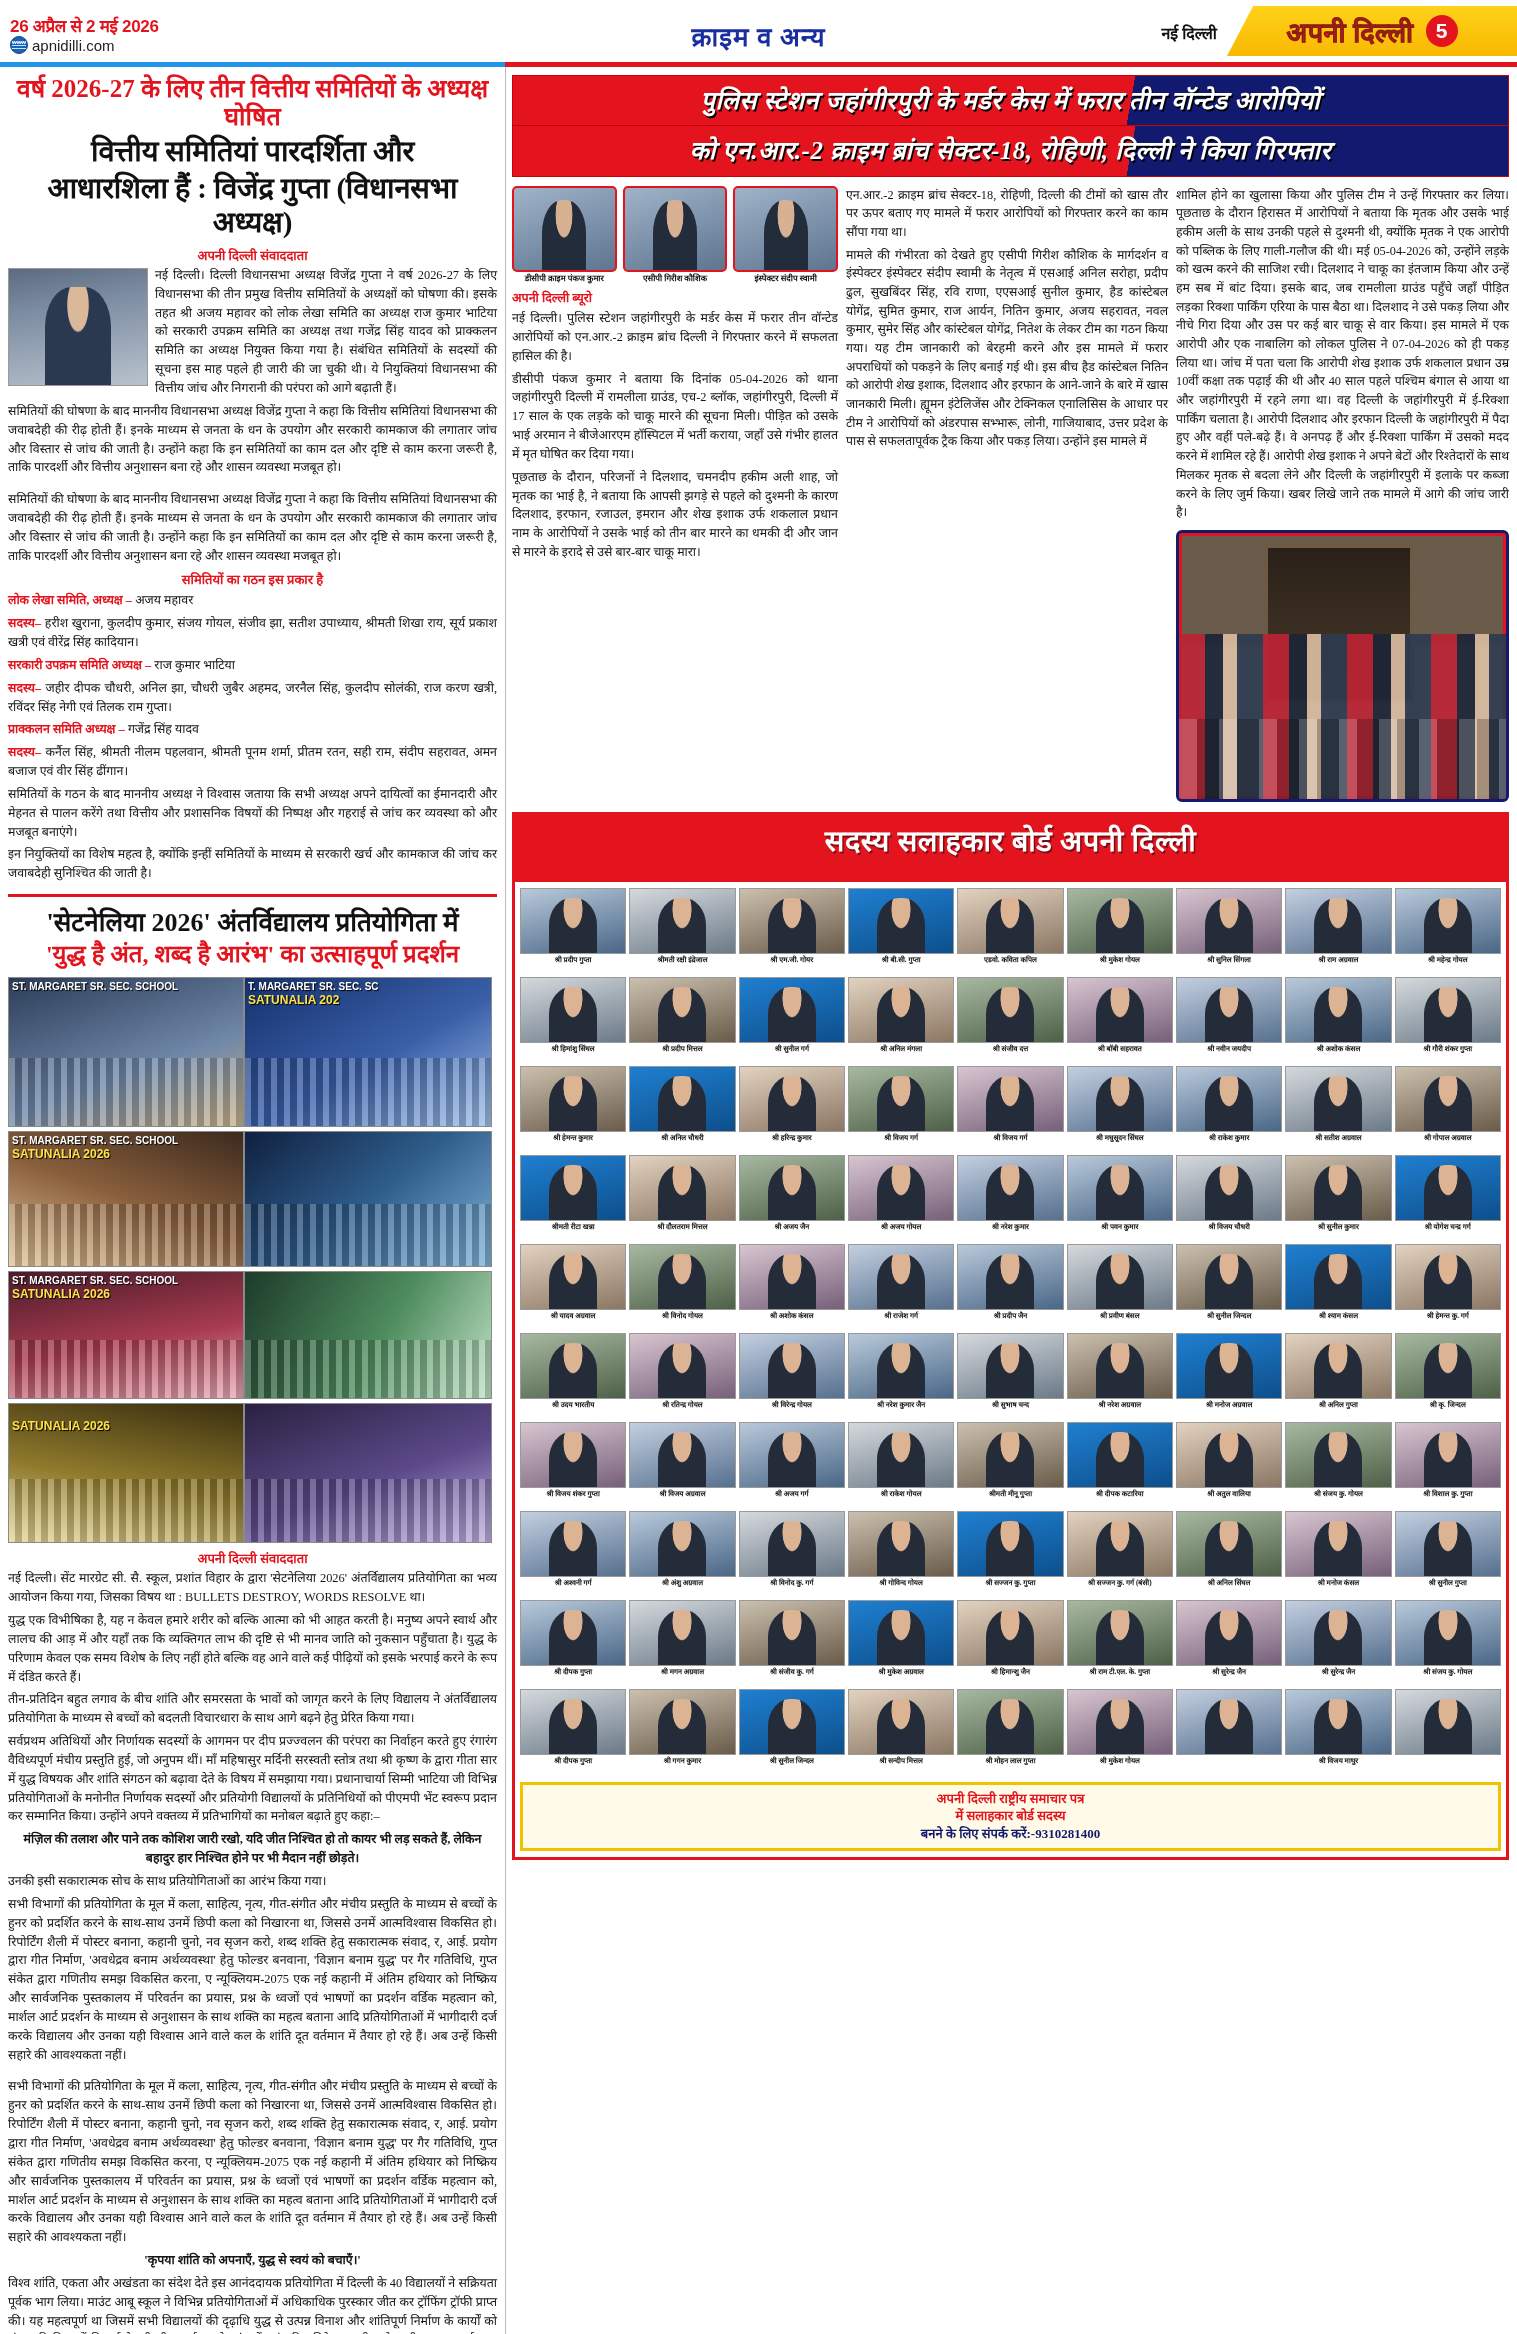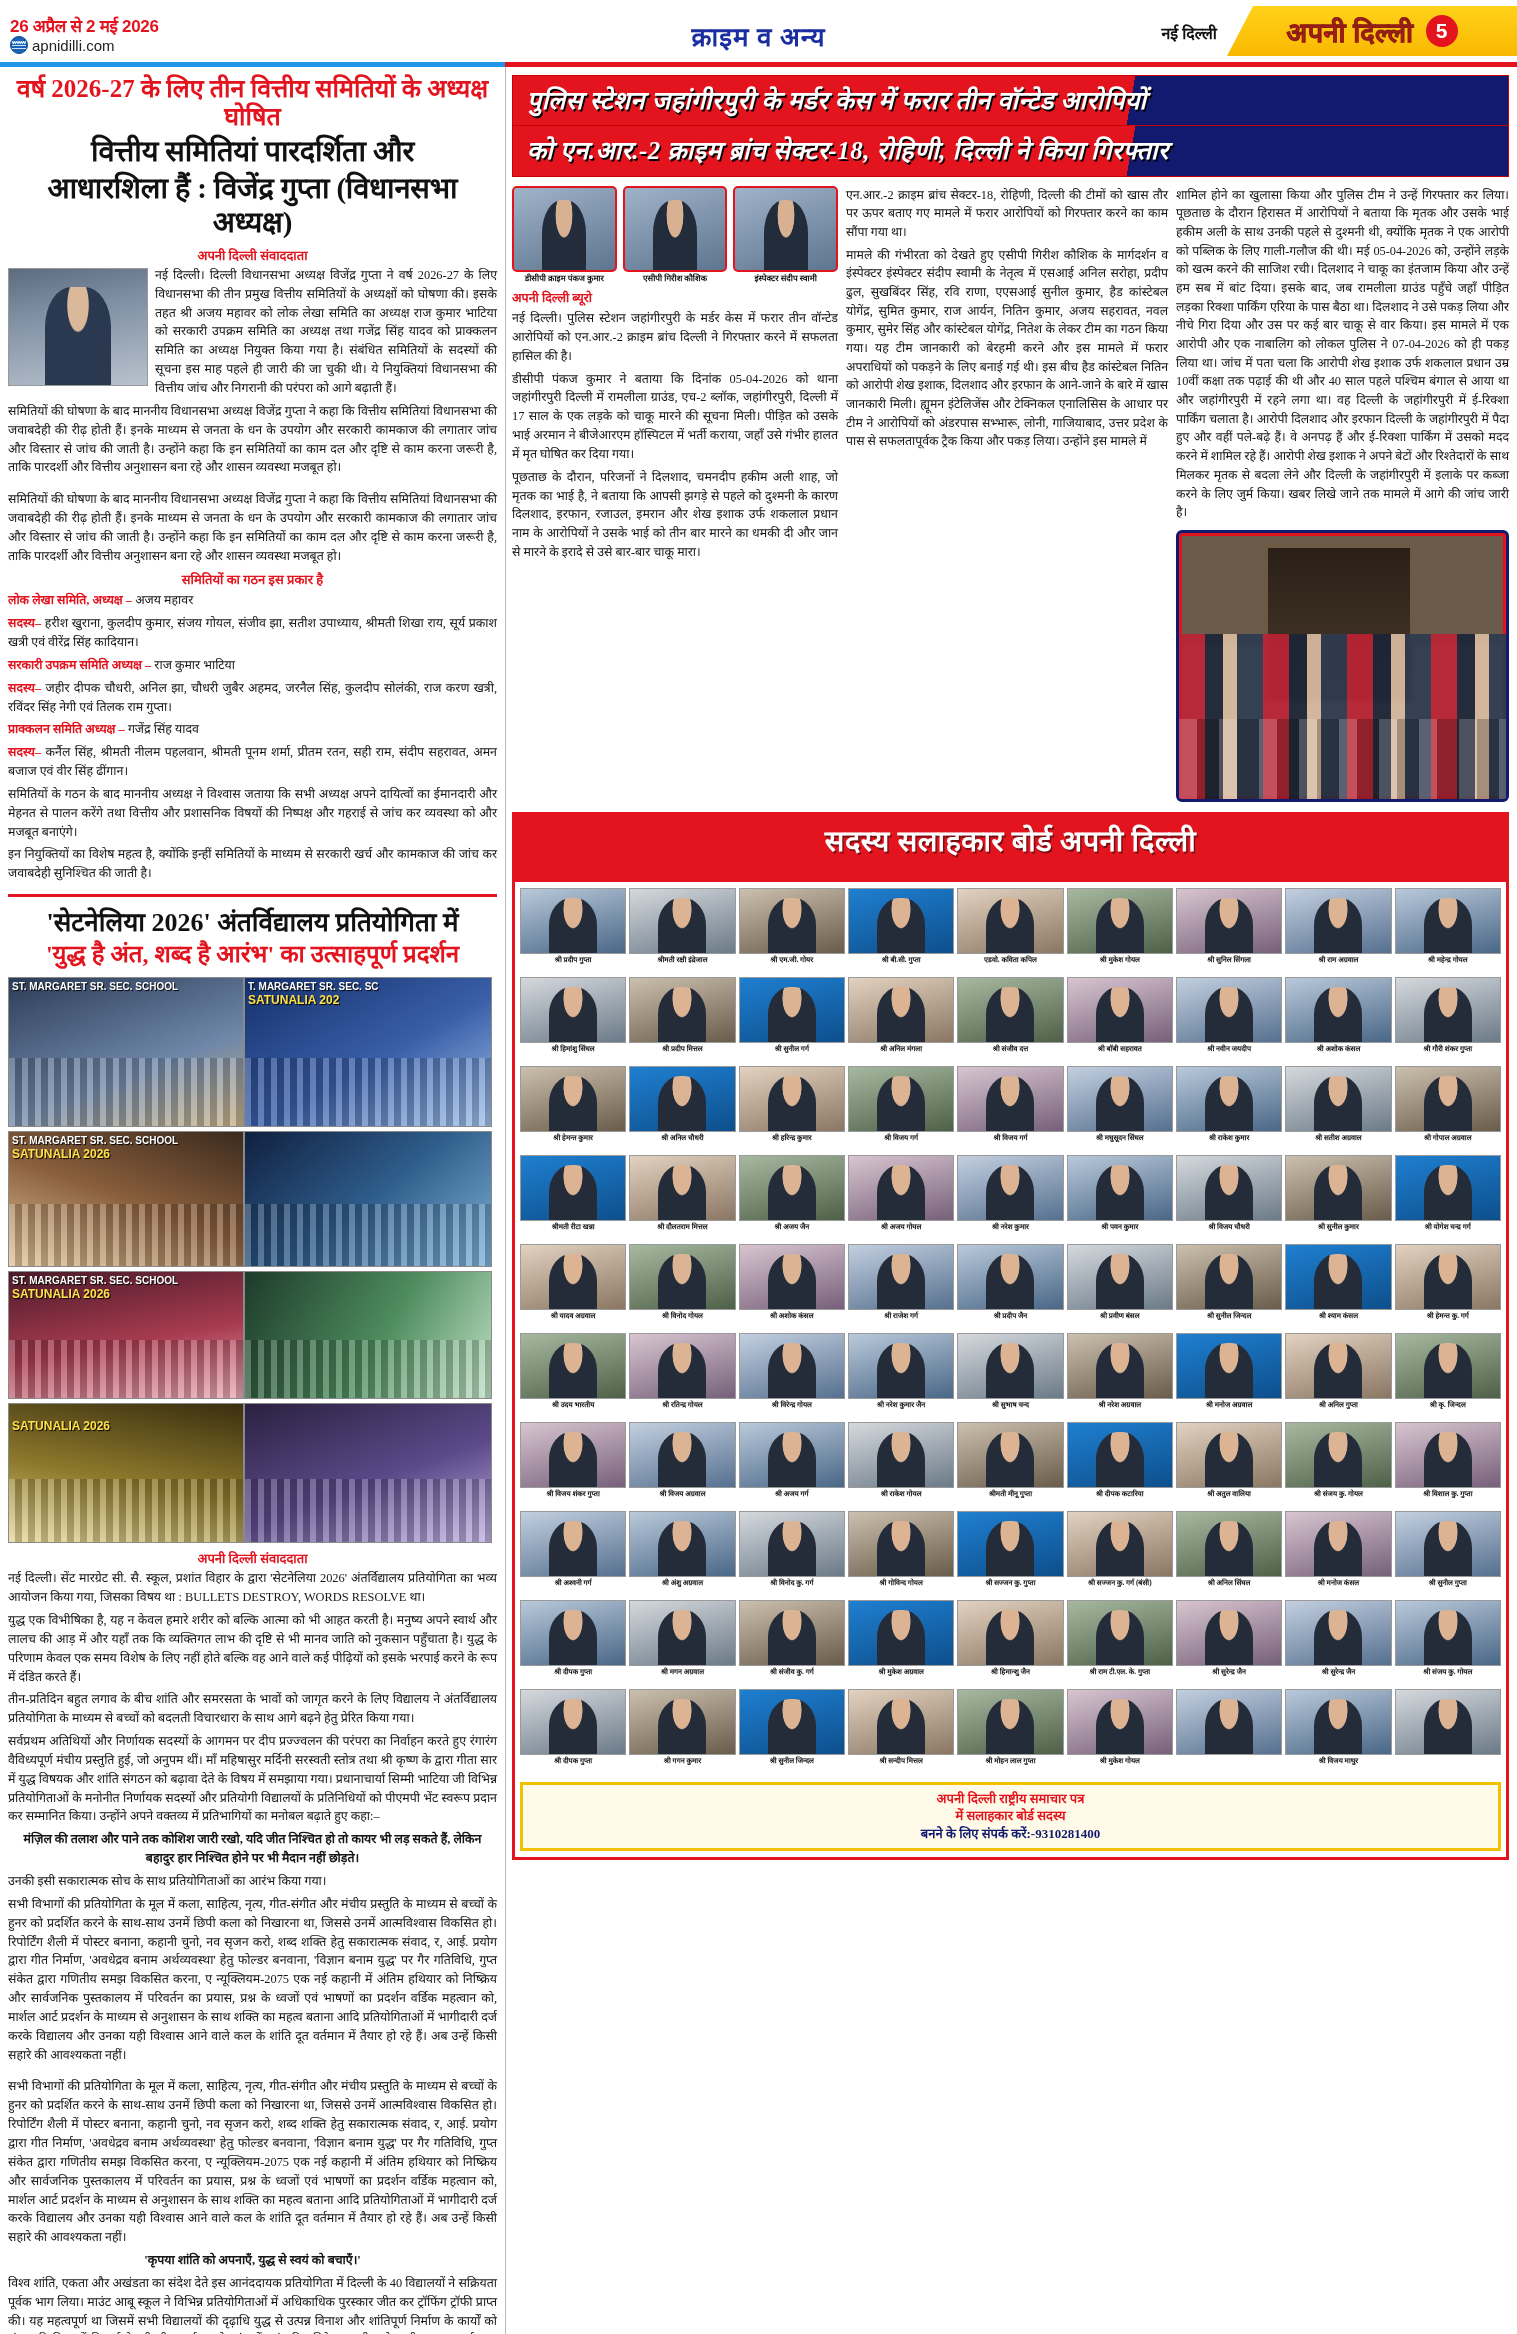--- a/index.html
+++ b/index.html
@@ -158,21 +158,21 @@
   .ph .people{
     position:absolute; left:0; right:0; bottom:0; height:46%;
     background:repeating-linear-gradient(90deg,
       rgba(255,255,255,.22) 0 6px, rgba(0,0,0,.18) 6px 13px);
   }
 
   
   .crime-banner {
     margin-top:8px;
     background:linear-gradient(100deg,#e4141e 0 62%, #111a6e 62% 100%);
-    padding:9px 14px; 
+    padding:9px 14px; text-align:center;
     border:1px solid #c00;
   }
   .crime-banner .ln {
     color:#fff; font-weight:bold; font-size:25px; line-height:1.25;
     font-style:italic; letter-spacing:0.5px;
     text-shadow:1.5px 1.5px 0 #000;
   }
 
   .crime-grid { display:flex; gap:8px; margin-top:9px; }
   .crime-photos { width:326px; }

